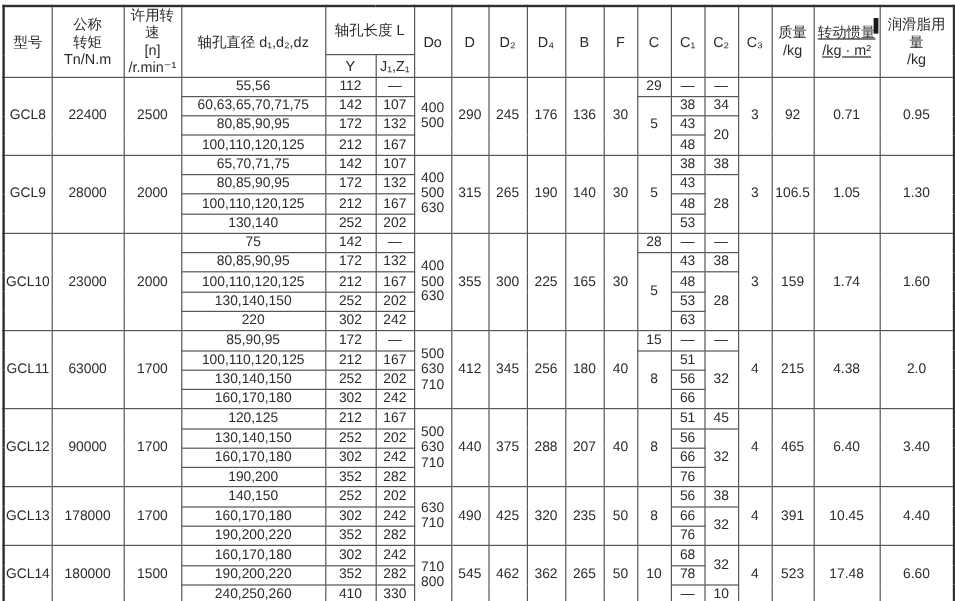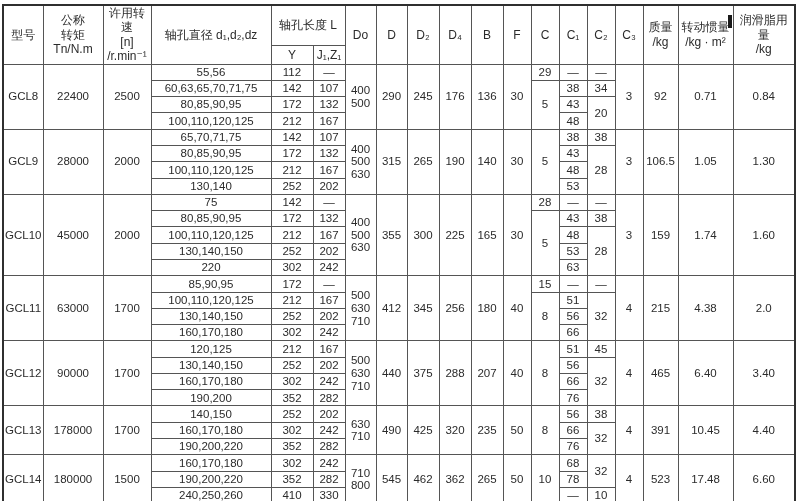--- a/index.html
+++ b/index.html
@@ -35,21 +35,21 @@
     font-size: 12px;
     line-height: 1.2;
   }
   table.spec td {
     font-size: 11.5px;
     line-height: 1.1;
     height: 16px;
   }
   tr.hdr-top th { height: 36px; }
   tr.hdr-sub th { height: 16px; }
-  .inertia-hd { position: relative; }
+  .inertia-hd { position: relative; text-decoration: underline; }
   .inertia-bar {
     position: absolute;
     right: 1px;
     top: 9px;
     width: 4px;
     height: 13px;
     background: #1a1a1a;
   }
 </style>
 </head>
@@ -125,21 +125,21 @@
           <td rowspan="4">245</td>
           <td rowspan="4">176</td>
           <td rowspan="4">136</td>
           <td rowspan="4">30</td>
           <td>29</td>
           <td>—</td>
           <td>—</td>
           <td rowspan="4">3</td>
           <td rowspan="4">92</td>
           <td rowspan="4">0.71</td>
-          <td rowspan="4">0.84</td>
+          <td rowspan="4">0.95</td>
         </tr>
         <tr>
           <td>60,63,65,70,71,75</td>
           <td>142</td>
           <td>107</td>
           <td rowspan="3">5</td>
           <td>38</td>
           <td>34</td>
         </tr>
         <tr>
@@ -192,21 +192,21 @@
           <td>48</td>
         </tr>
         <tr>
           <td>130,140</td>
           <td>252</td>
           <td>202</td>
           <td>53</td>
         </tr>
         <tr>
           <td rowspan="5">GCL10</td>
-          <td rowspan="5">45000</td>
+          <td rowspan="5">23000</td>
           <td rowspan="5">2000</td>
           <td>75</td>
           <td>142</td>
           <td>—</td>
           <td rowspan="5">400
 500
 630</td>
           <td rowspan="5">355</td>
           <td rowspan="5">300</td>
           <td rowspan="5">225</td>

